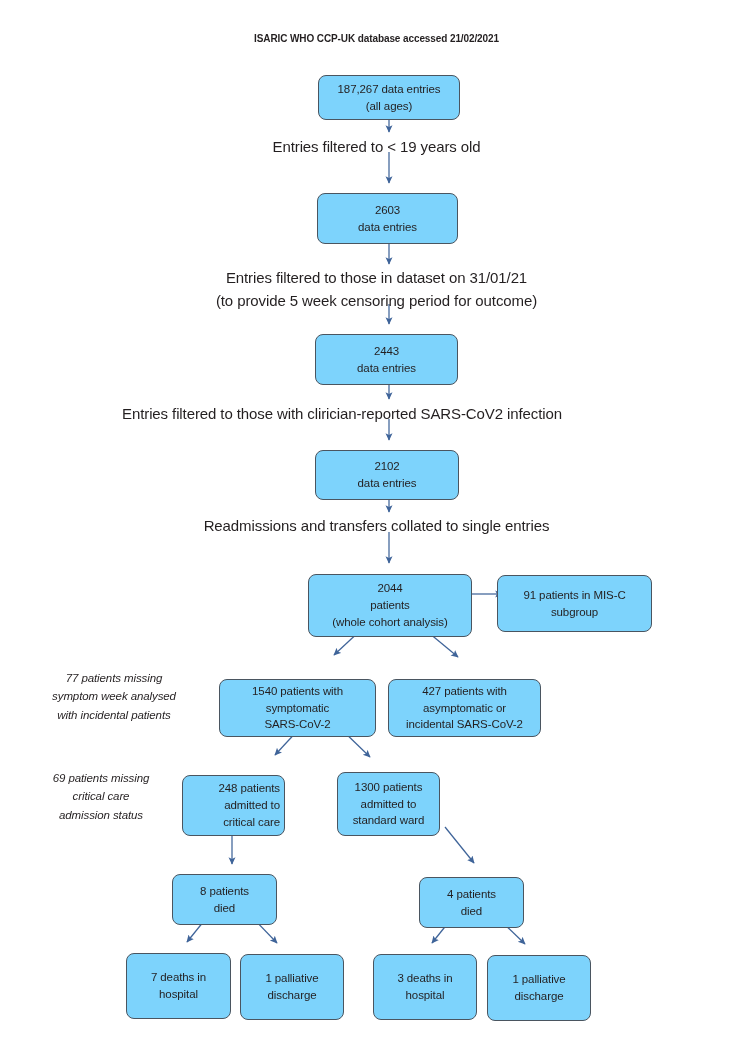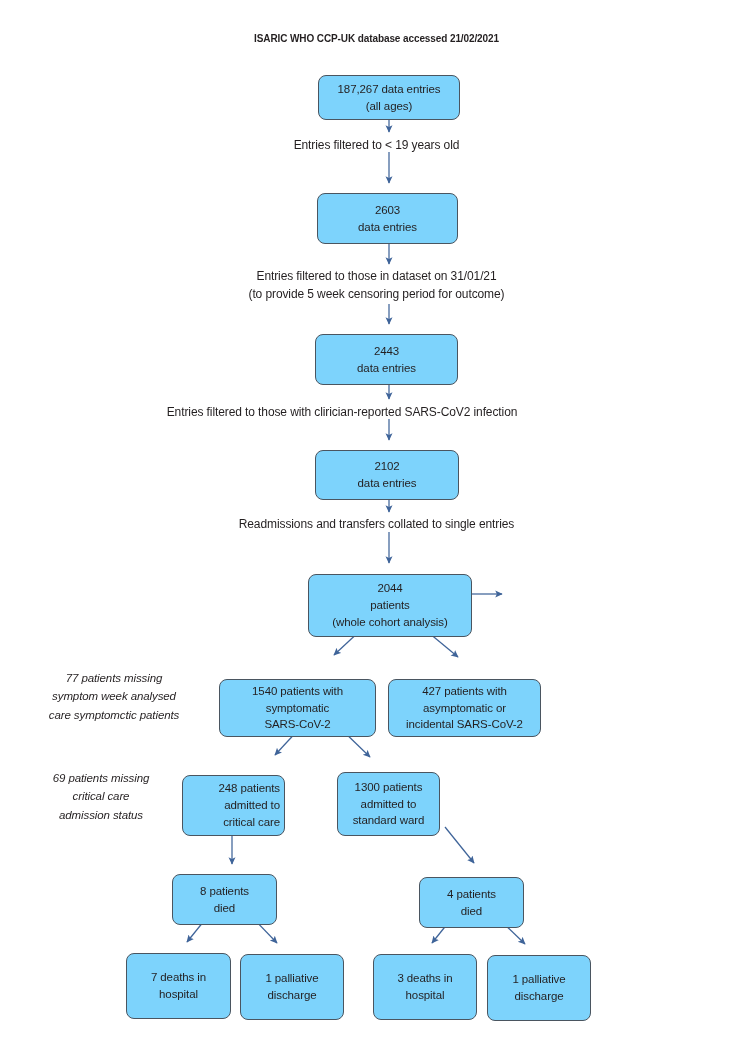--- a/index.html
+++ b/index.html
@@ -45,21 +45,21 @@
     padding: 2px 4px;
     margin-top: 9px;
   }
   .node .line {
     display: block;
     white-space: nowrap;
   }
   .caption {
     position: absolute;
     text-align: center;
-    font-size: 12px;
+    font-size: 15px;
     line-height: 1.5;
     letter-spacing: -0.1px;
     white-space: nowrap;
   }
   .caption .line { display: block; }
   .sidenote {
     position: absolute;
     text-align: center;
     font-size: 11.5px;
     font-style: italic;
@@ -151,25 +151,29 @@
   <div class="caption" style="left:0px; top:515px; width:753px;">
     <span class="line">Readmissions and transfers collated to single entries</span>
   </div>
 
   <div class="node" style="left:308px; top:565px; width:164px; height:63px;">
     <span class="line">2044</span>
     <span class="line">patients</span>
     <span class="line">(whole cohort analysis)</span>
   </div>
 
+  <div class="node" style="left:497px; top:566px; width:155px; height:57px;">
+    <span class="line">91 patients in MIS-C</span>
+    <span class="line">subgroup</span>
+  </div>
 
   <div class="sidenote" style="left:14px; top:669px; width:200px;">
     <span class="line">77 patients missing</span>
     <span class="line">symptom week analysed</span>
-    <span class="line">care symptomctic patients</span>
+    <span class="line">with incidental patients</span>
   </div>
 
   <div class="node" style="left:219px; top:670px; width:157px; height:58px;">
     <span class="line">1540 patients with</span>
     <span class="line">symptomatic</span>
     <span class="line">SARS-CoV-2</span>
   </div>
 
   <div class="node" style="left:388px; top:670px; width:153px; height:58px;">
     <span class="line">427 patients with</span>

